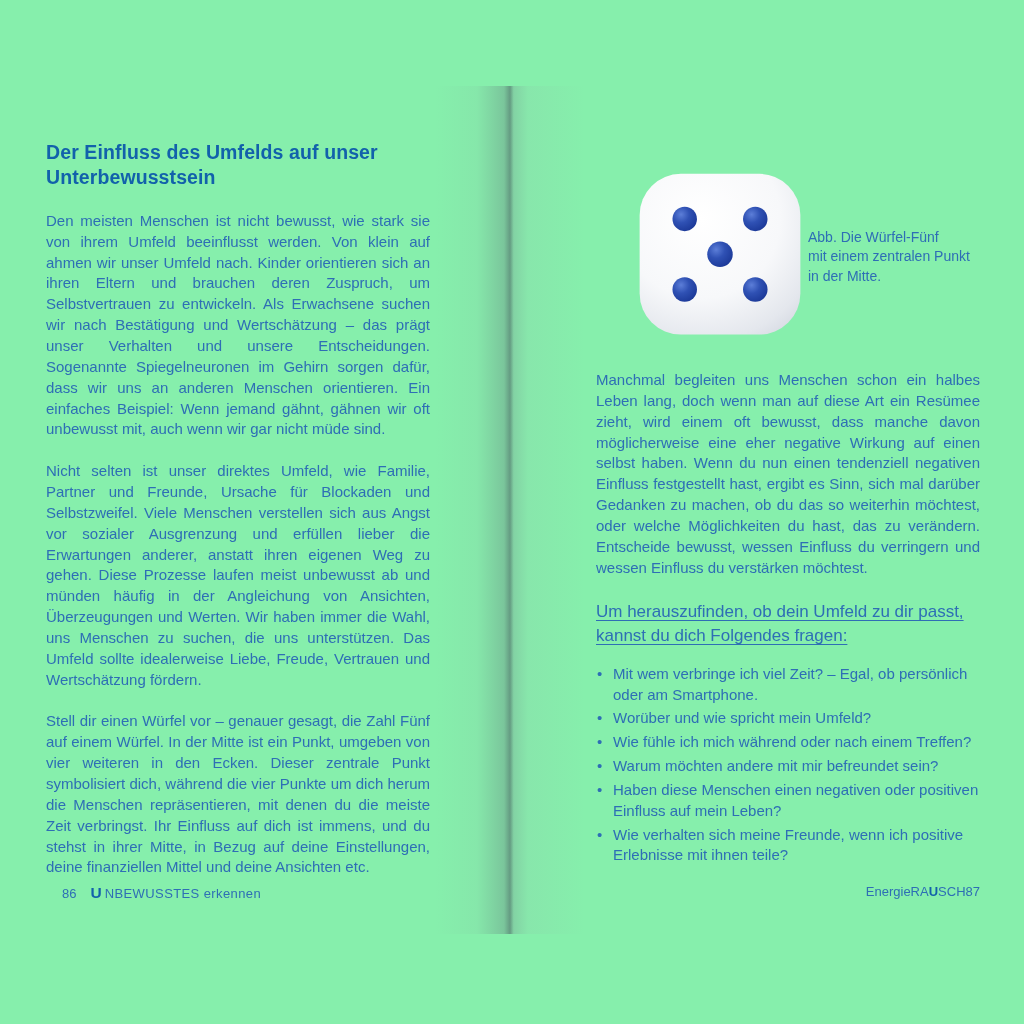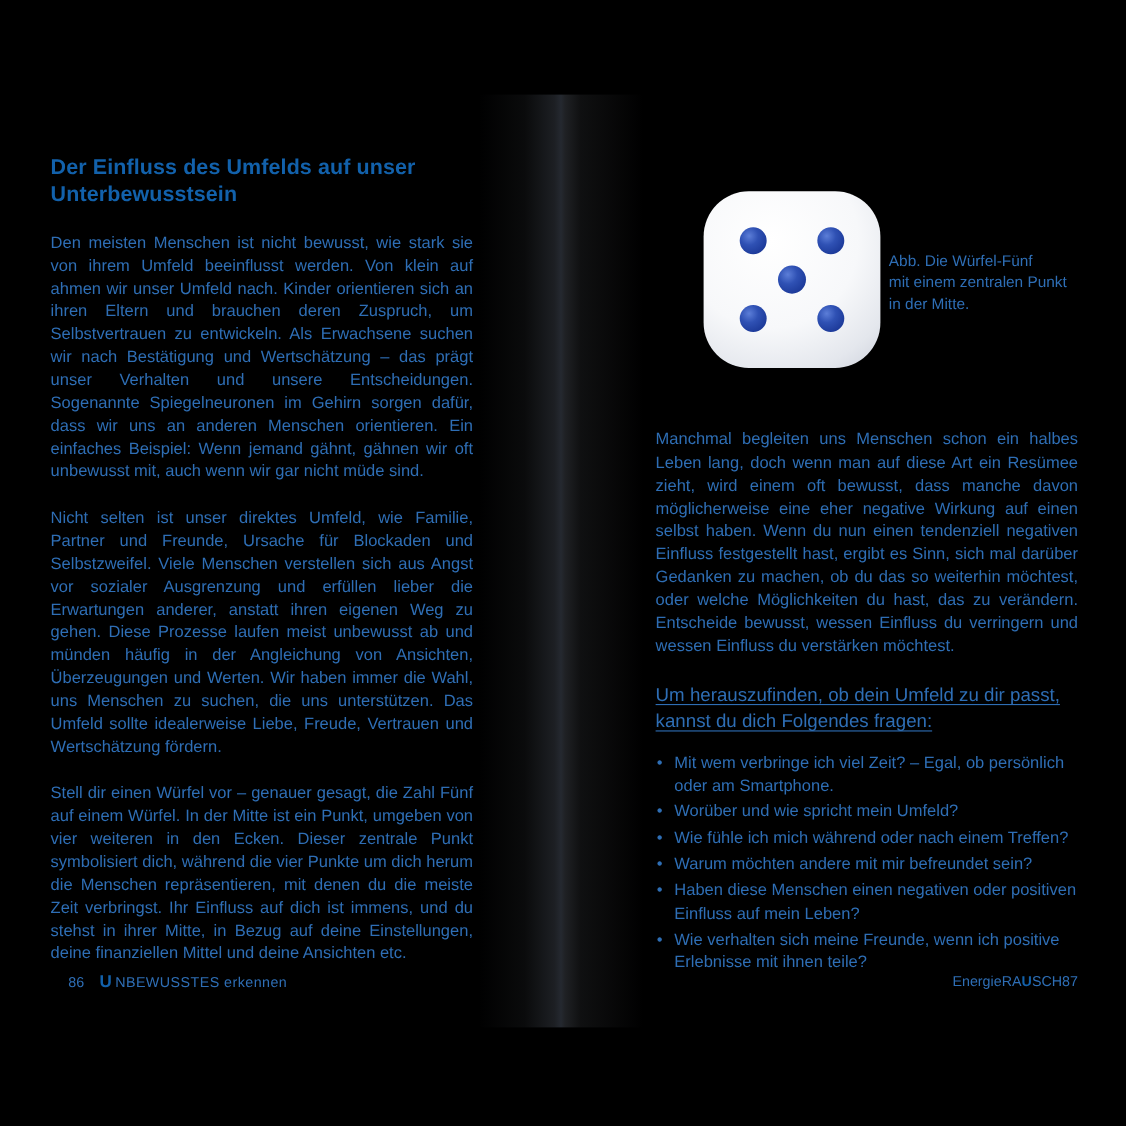--- a/index.html
+++ b/index.html
@@ -1,20 +1,20 @@
 <!DOCTYPE html>
 <html lang="de"><head>
 <meta charset="utf-8">
 <style>
   html, body { margin: 0; padding: 0; background: #ffffff; }
   .canvas {
     position: relative;
     width: 1024px;
     height: 1024px;
-    background: #000000;
+    background: #86efac;
     overflow: hidden;
     font-family: "Liberation Sans", sans-serif;
     color: #2e6eb5;
   }
   .gutter-shadow {
     position: absolute;
     left: 435px;
     top: 86px;
     width: 150px;
     height: 848px;
@@ -23,21 +23,21 @@
       rgba(130,138,150,0.08) 28%,
       rgba(95,103,117,0.30) 46%,
       rgba(70,78,92,0.52) 50%,
       rgba(120,128,140,0.26) 52.5%,
       rgba(150,156,166,0.10) 62%,
       rgba(150,156,166,0) 100%);
     pointer-events: none;
   }
   .page-column { position: absolute; width: 384px; }
   .left-col  { left: 46px;  top: 140px; }
-  .right-col { left: 596px; top: 370px; margin-top: 20px; }
+  .right-col { left: 596px; top: 370px; }
 
   .chapter-heading {
     font-size: 19.5px;
     font-weight: bold;
     line-height: 1.28;
     color: #1261ab;
     margin: 0 0 21px 0;
     letter-spacing: 0.1px;
   }
   .body-par {

